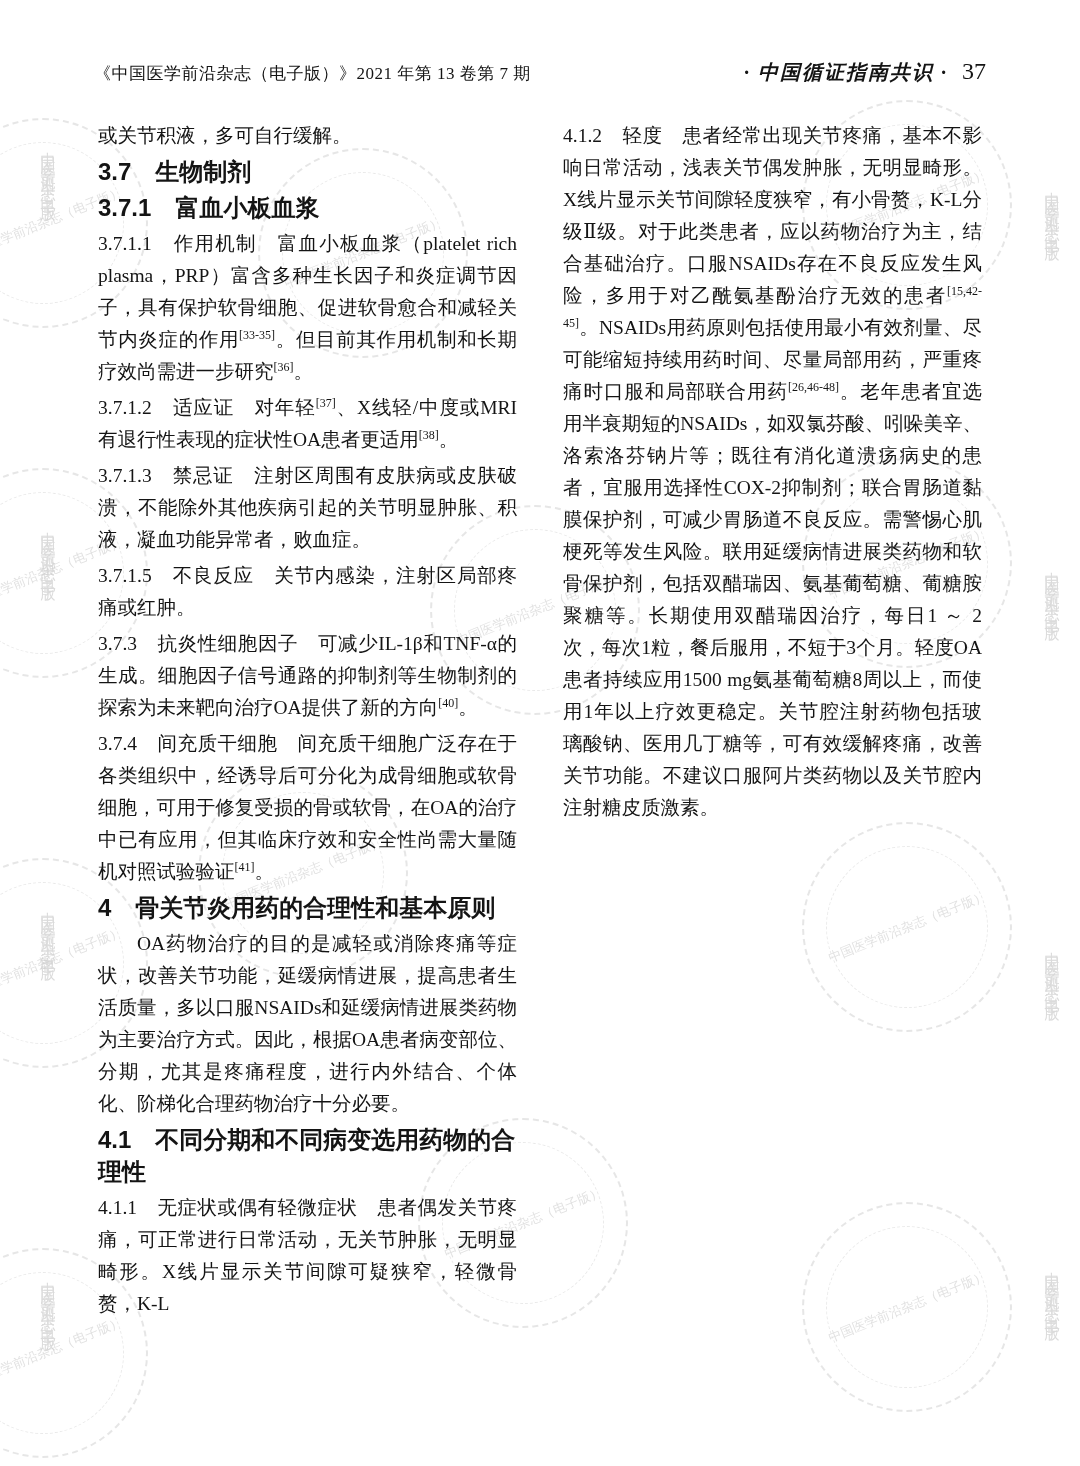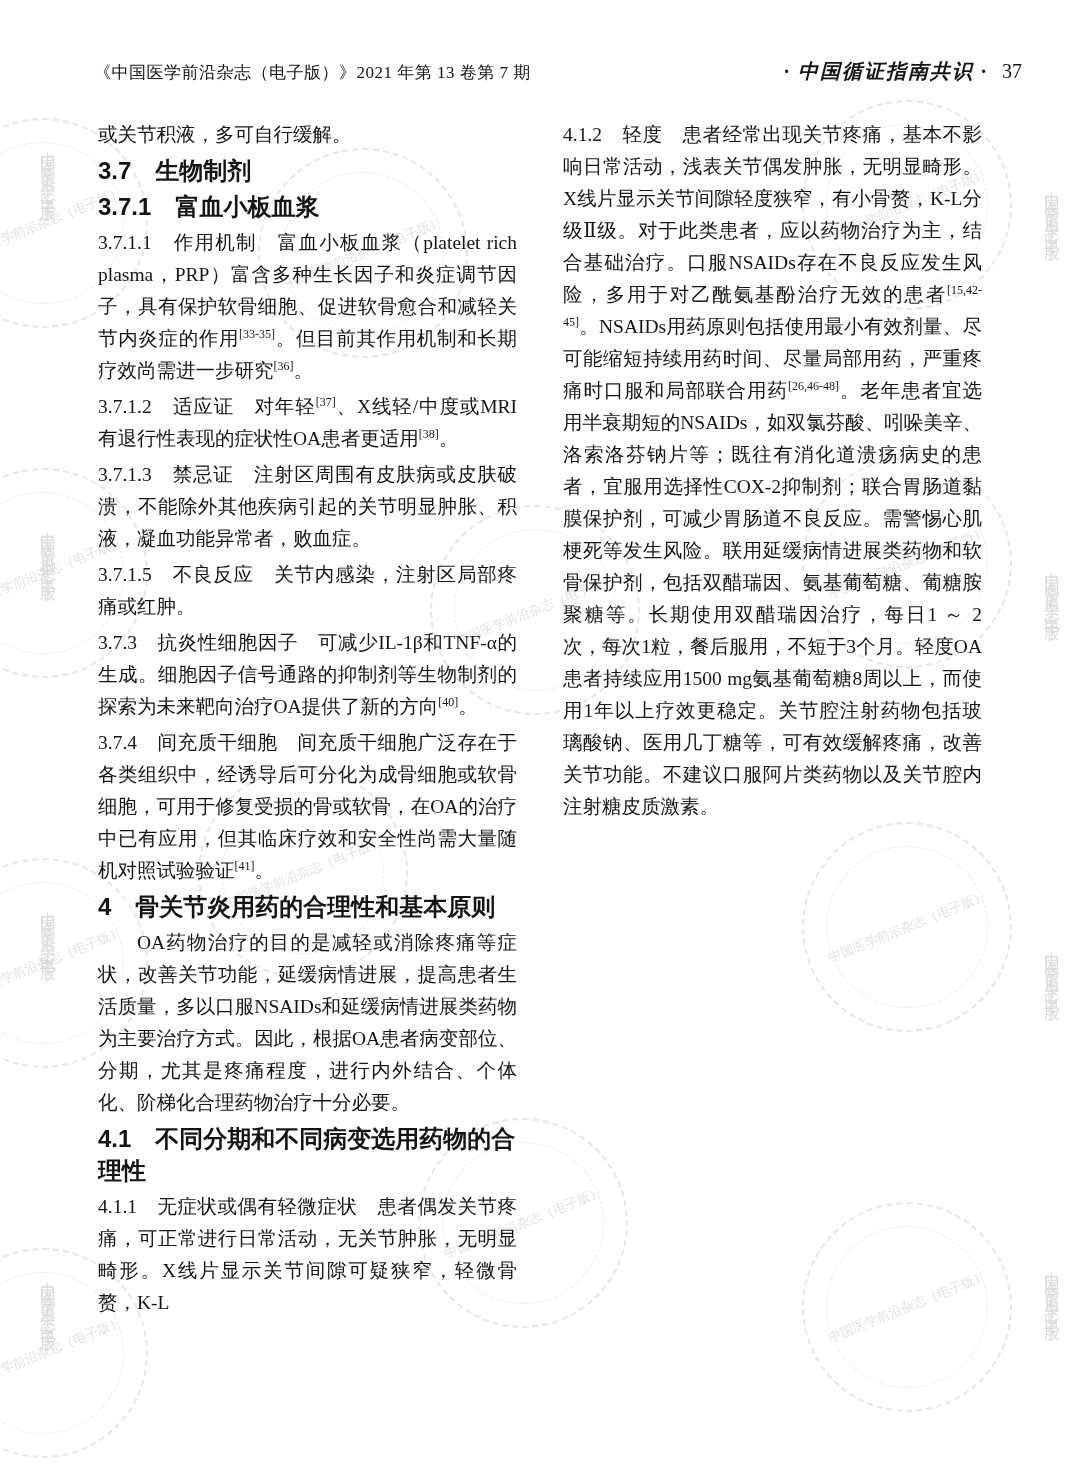--- a/index.html
+++ b/index.html
@@ -8,21 +8,21 @@
     height: 1466px;
     position: relative;
     background: #ffffff;
     font-family: "Liberation Serif", "DejaVu Serif", serif;
     color: #141414;
     overflow: hidden;
   }
   .page {
     position: absolute;
     inset: 0;
-    padding: 58px 58px 30px 94px;
+    padding: 58px 94px 30px 94px;
     box-sizing: border-box;
     z-index: 2;
   }
   .header {
     display: flex;
     justify-content: space-between;
     align-items: baseline;
     margin-bottom: 30px;
   }
   .journal-title {
@@ -35,21 +35,21 @@
     gap: 14px;
   }
   .section-title {
     font-weight: bold;
     font-size: 20px;
     letter-spacing: 2px;
     font-style: italic;
     margin-left: 44px;
   }
   .page-number {
-    font-size: 20px;
+    font-size: 24px;
   }
   .columns {
     display: flex;
     gap: 38px;
   }
   .col {
     width: 427px;
     font-size: 19.5px;
     line-height: 32px;
     text-align: justify;

